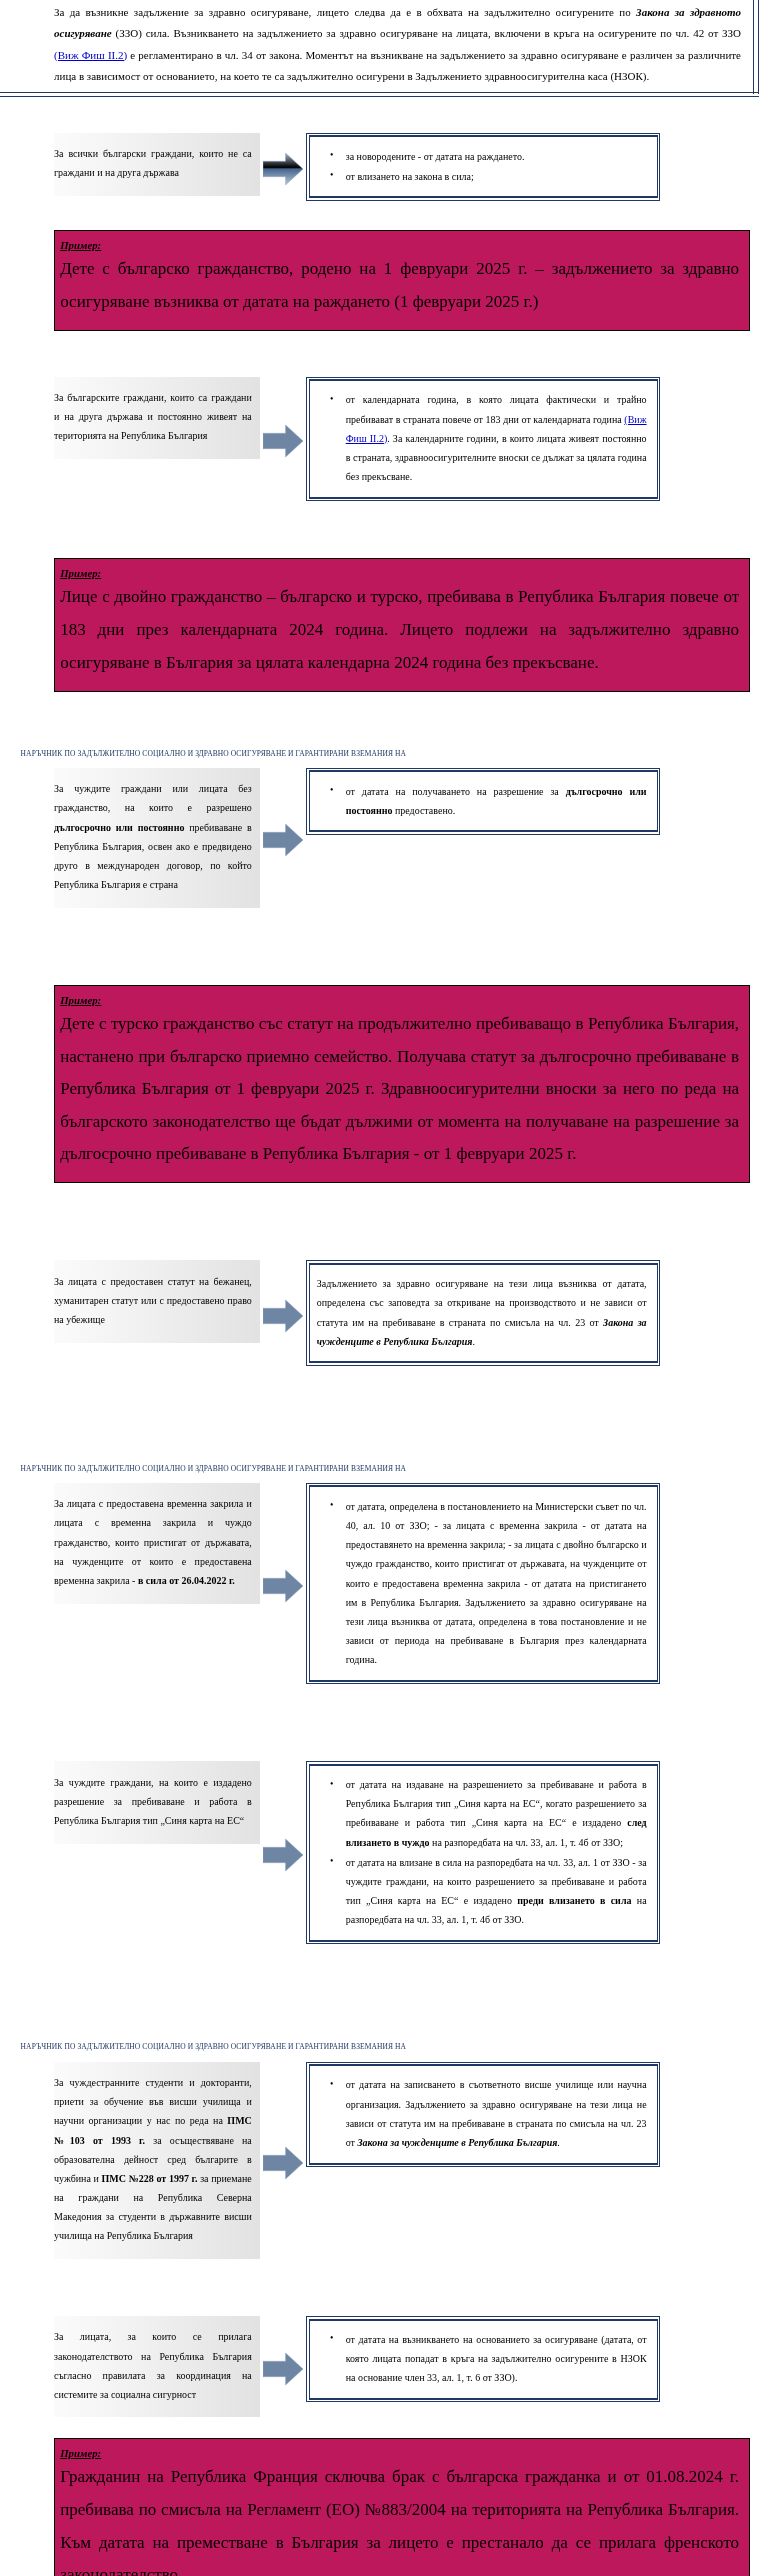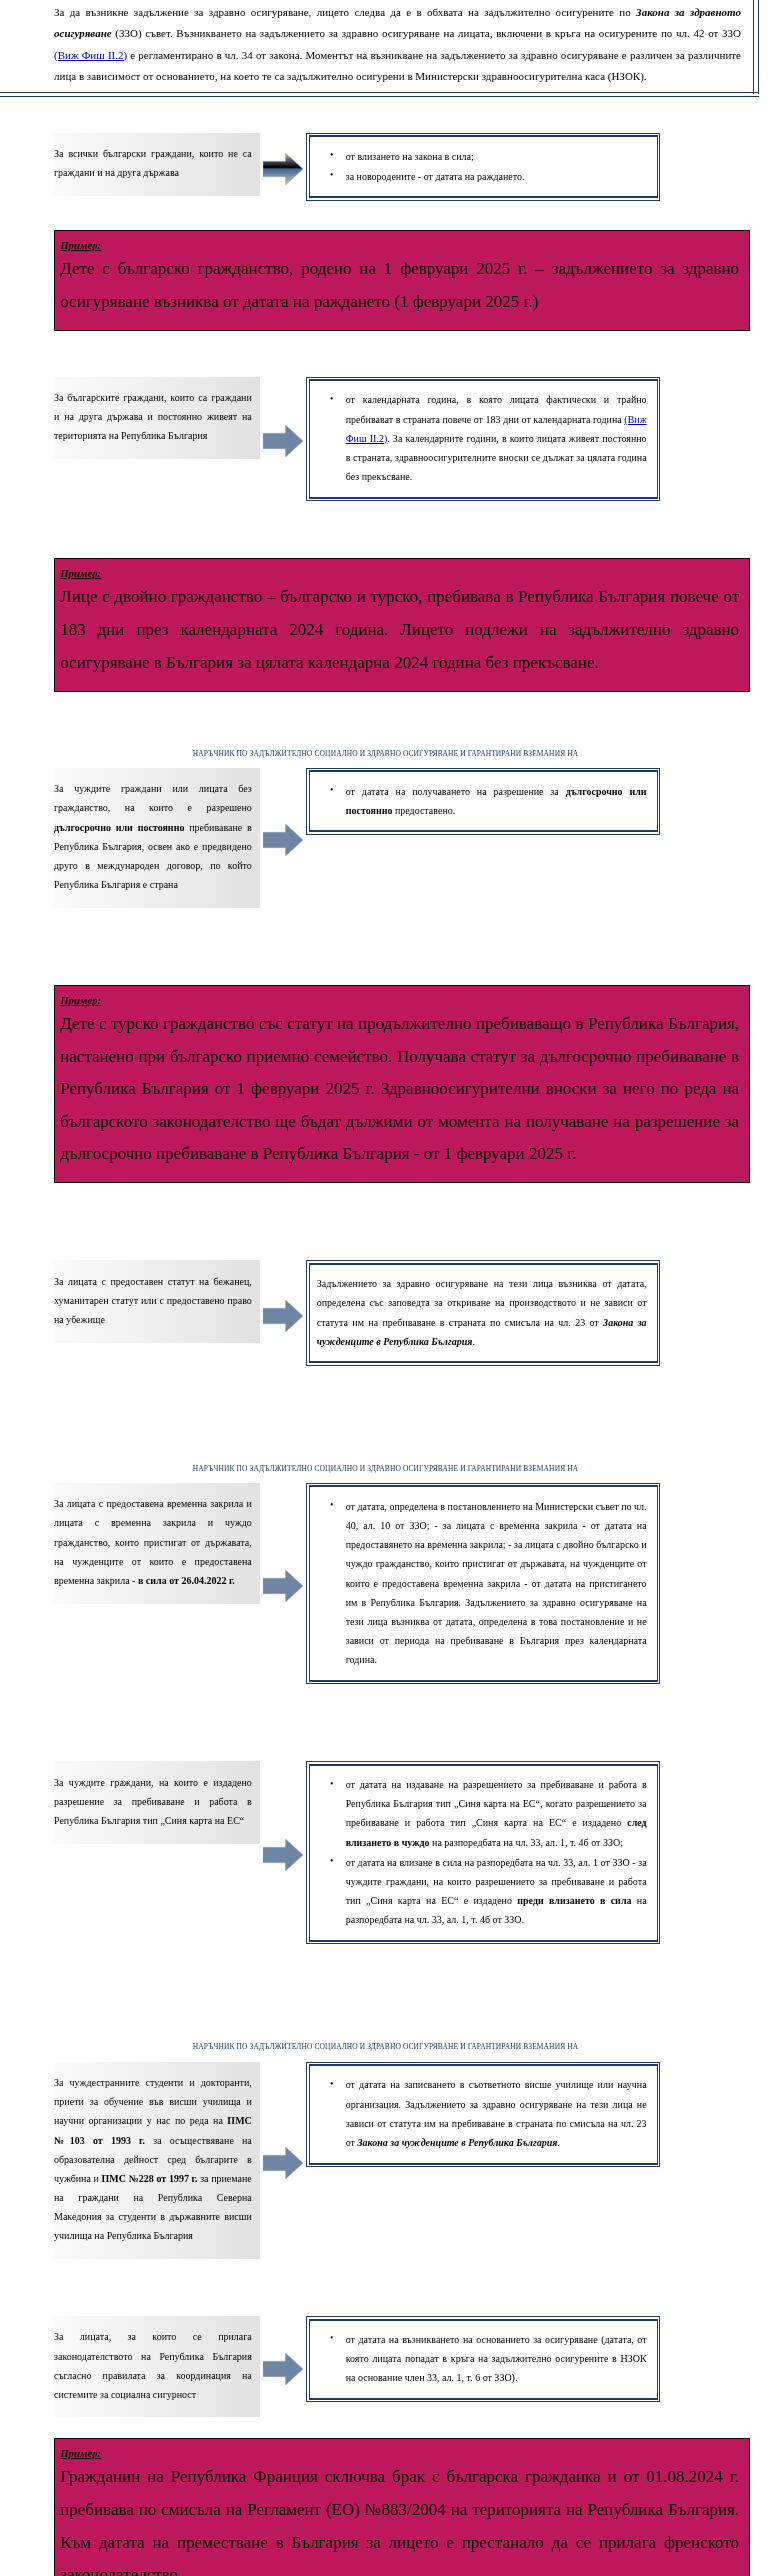--- a/index.html
+++ b/index.html
@@ -129,21 +129,20 @@
   .example-body {
     font-size: 17px;
     line-height: 1.92;
     text-align: justify;
     text-justify: inter-word;
     margin: 0;
   }
 
   
   .runhead {
-    text-align: center;
     color: #1F3864;
     font-size: 7.5px;
     letter-spacing: 0.1px;
     font-family: "Liberation Serif", "DejaVu Serif", serif;
     padding: 0 20.6px;
   }
   .sp-20  { height: 10.3px; }
   .sp-28  { height: 14.4px; }
   .sp-40  { height: 20.6px; }
   .sp-56  { height: 29px; }
@@ -154,26 +153,26 @@
   .sp-190 { height: 98px; }
 </style>
 </head>
 <body>
 
 <div class="page">
 
   <div class="intro-wrap">
     <p class="intro-p">
       <span>За да възникне задължение за здравно осигуряване, лицето следва да е в обхвата на</span>
-      <span>задължително осигурените по </span><span class="bi">Закона за здравното осигуряване</span><span> (ЗЗО) съвет.</span>
+      <span>задължително осигурените по </span><span class="bi">Закона за здравното осигуряване</span><span> (ЗЗО) сила.</span>
       <span>Възникването на задължението за здравно осигуряване на лицата, включени в кръга на</span>
       <span>осигурените по чл. 42 от ЗЗО </span><a class="lnk" href="#">(Виж Фиш II.2)</a><span> е регламентирано в чл. 34 от закона.</span>
       <span>Моментът на възникване на задължението за здравно осигуряване е различен за</span>
       <span>различните лица в зависимост от основанието, на което те са задължително осигурени в</span>
-      <span>Министерски здравноосигурителна каса (НЗОК).</span>
+      <span>Задължението здравноосигурителна каса (НЗОК).</span>
     </p>
   </div>
   <div class="rule-top"></div>
 
   <div class="sp-70"></div>
 
   <div class="flow">
     <div class="flow-left">За всички български граждани, които не са граждани и на друга държава</div>
     <div class="flow-arrow">
       <svg class="arrow-svg" width="40" height="34" viewBox="0 0 78 66" aria-hidden="true">
@@ -183,22 +182,22 @@
             <stop offset="45%" stop-color="#4A6versus"></stop>
             <stop offset="50%" stop-color="#44668F"></stop>
             <stop offset="100%" stop-color="#B9C6D8"></stop>
           </linearGradient>
         </defs>
         <polygon points="0,18 44,18 44,2 78,33 44,64 44,48 0,48" fill="url(#ag1)" stroke="#8FA2BA" stroke-width="1"></polygon>
       </svg>
     </div>
     <div class="flow-right">
       <div class="flow-right-inner">
+        <p class="bul">за новородените - от датата на раждането.</p>
         <p class="bul">от влизането на закона в сила;</p>
-        <p class="bul">за новородените - от датата на раждането.</p>
       </div>
     </div>
   </div>
 
   <div class="sp-56"></div>
 
   <div class="example">
     <div class="example-title">Пример:</div>
     <p class="example-body">Дете с българско гражданство, родено на 1 февруари 2025 г. – задължението за здравно осигуряване възниква от датата на раждането (1 февруари 2025 г.)</p>
   </div>

